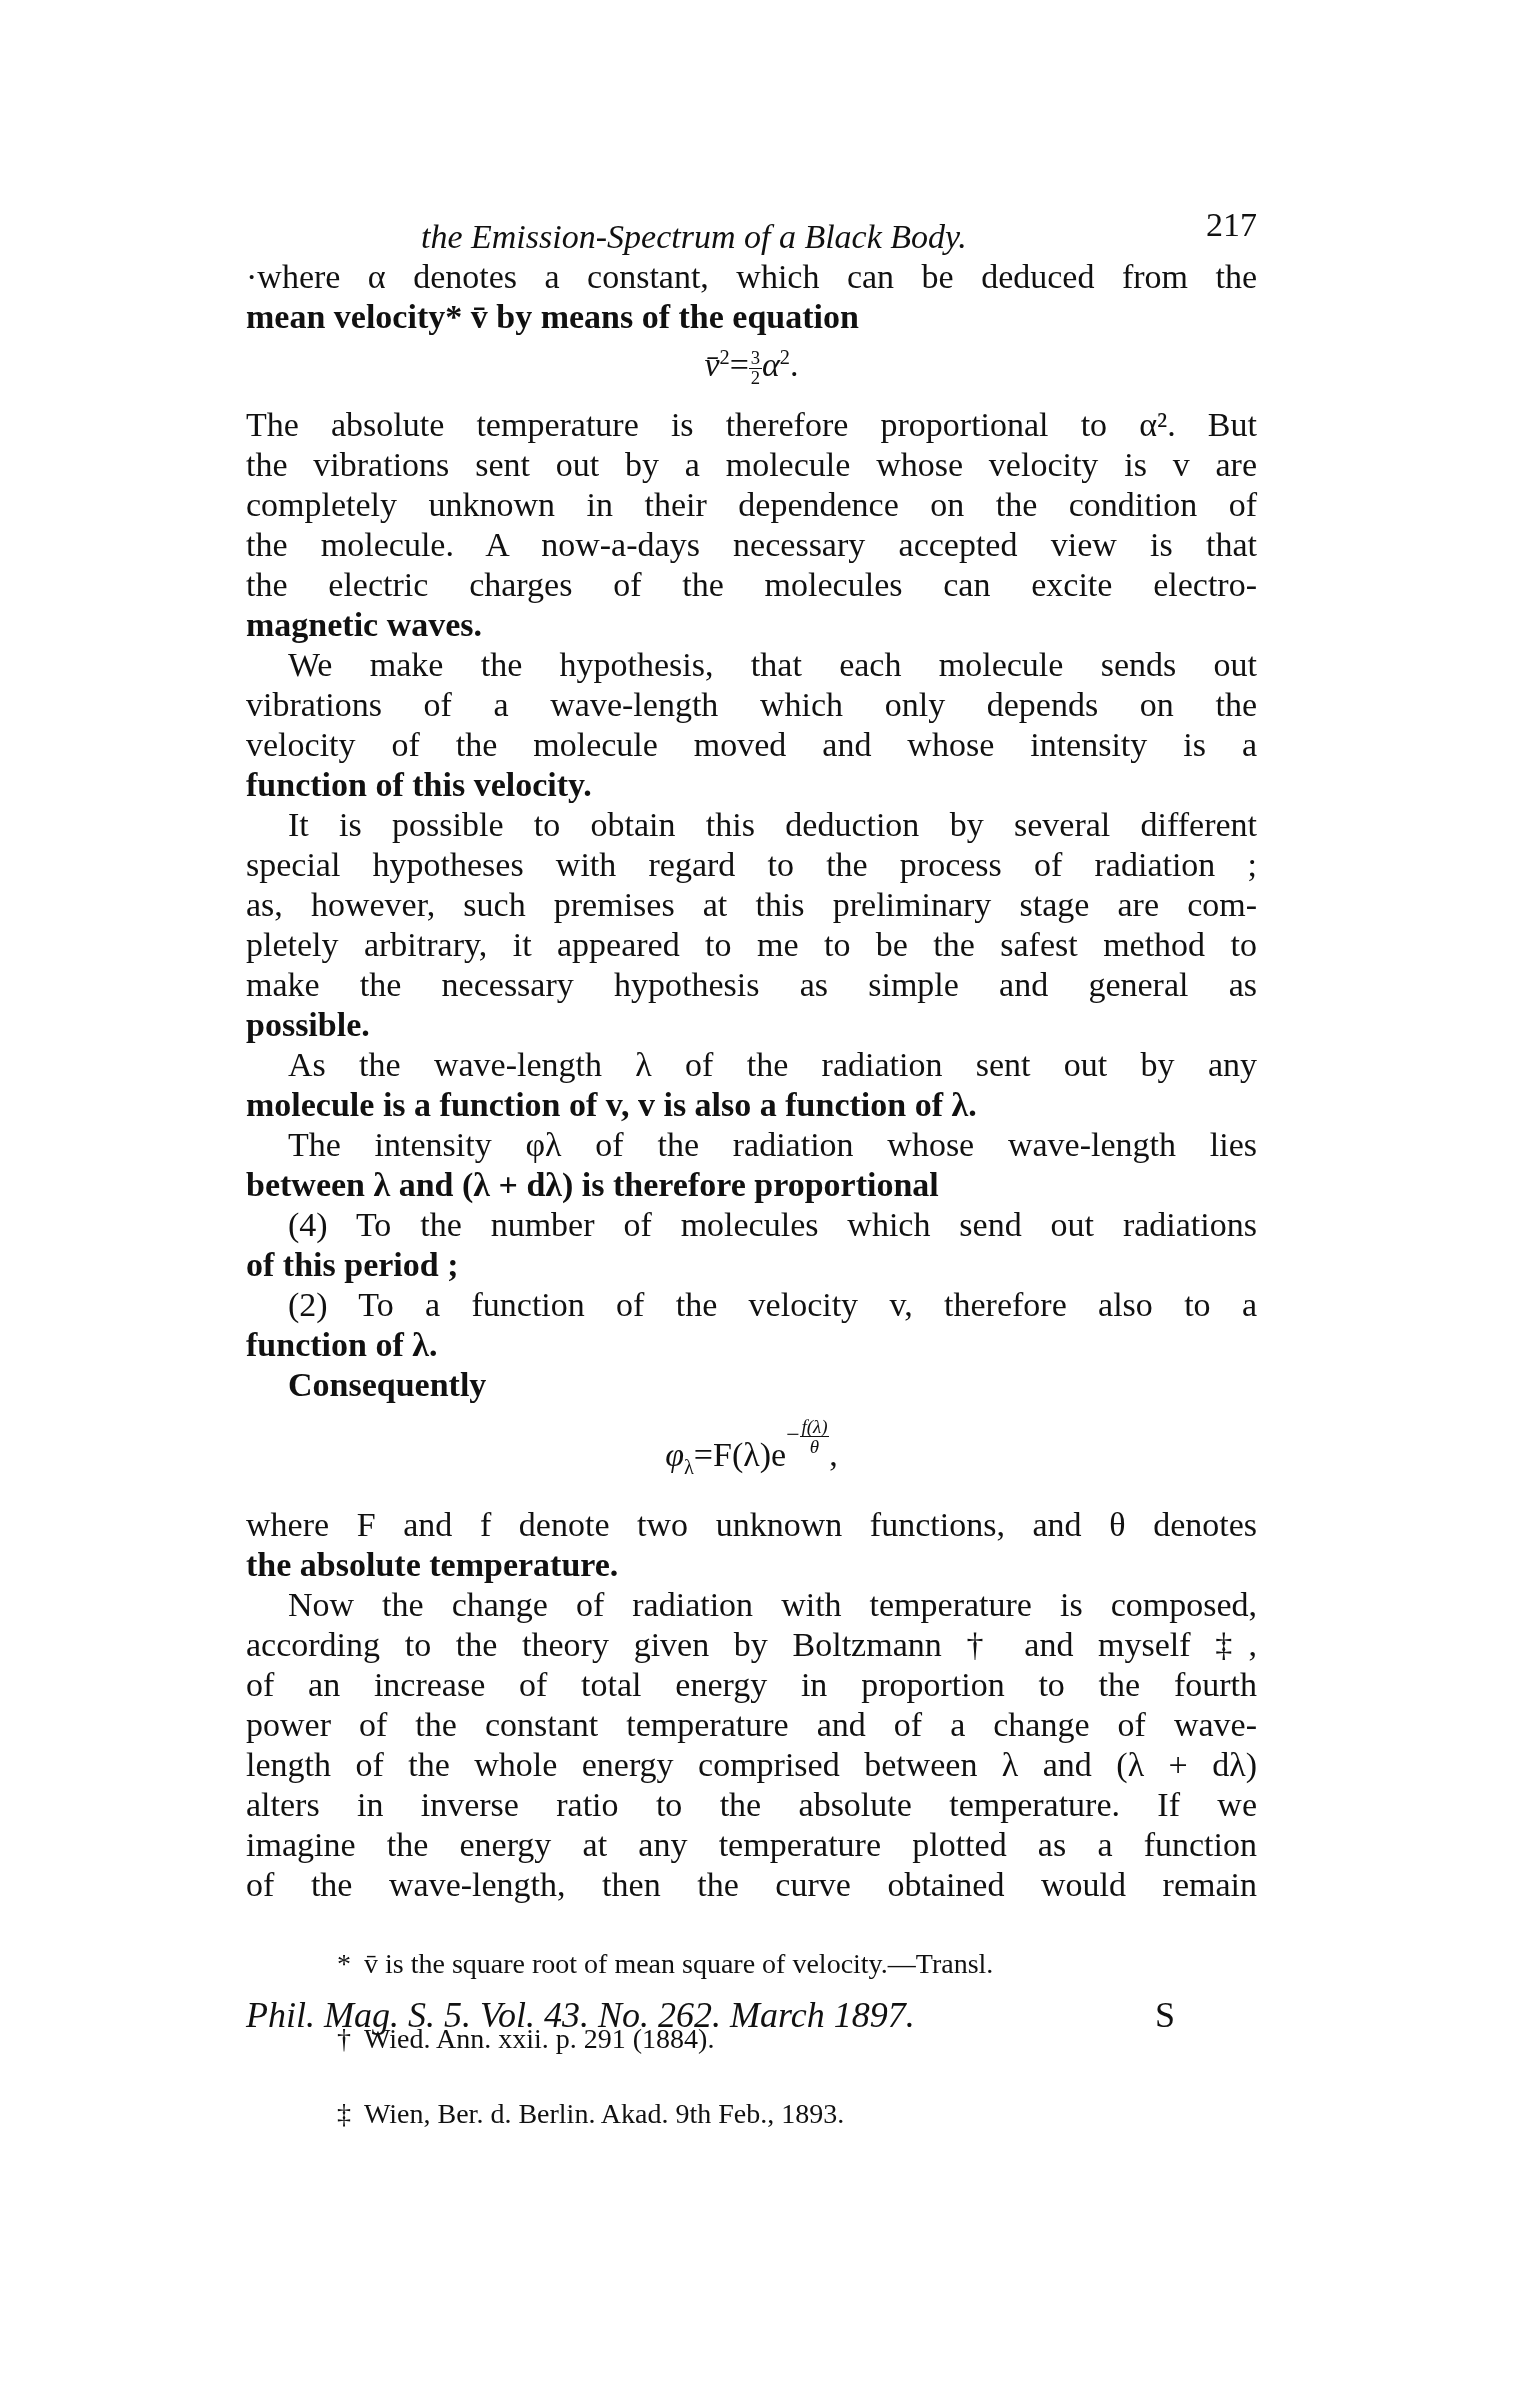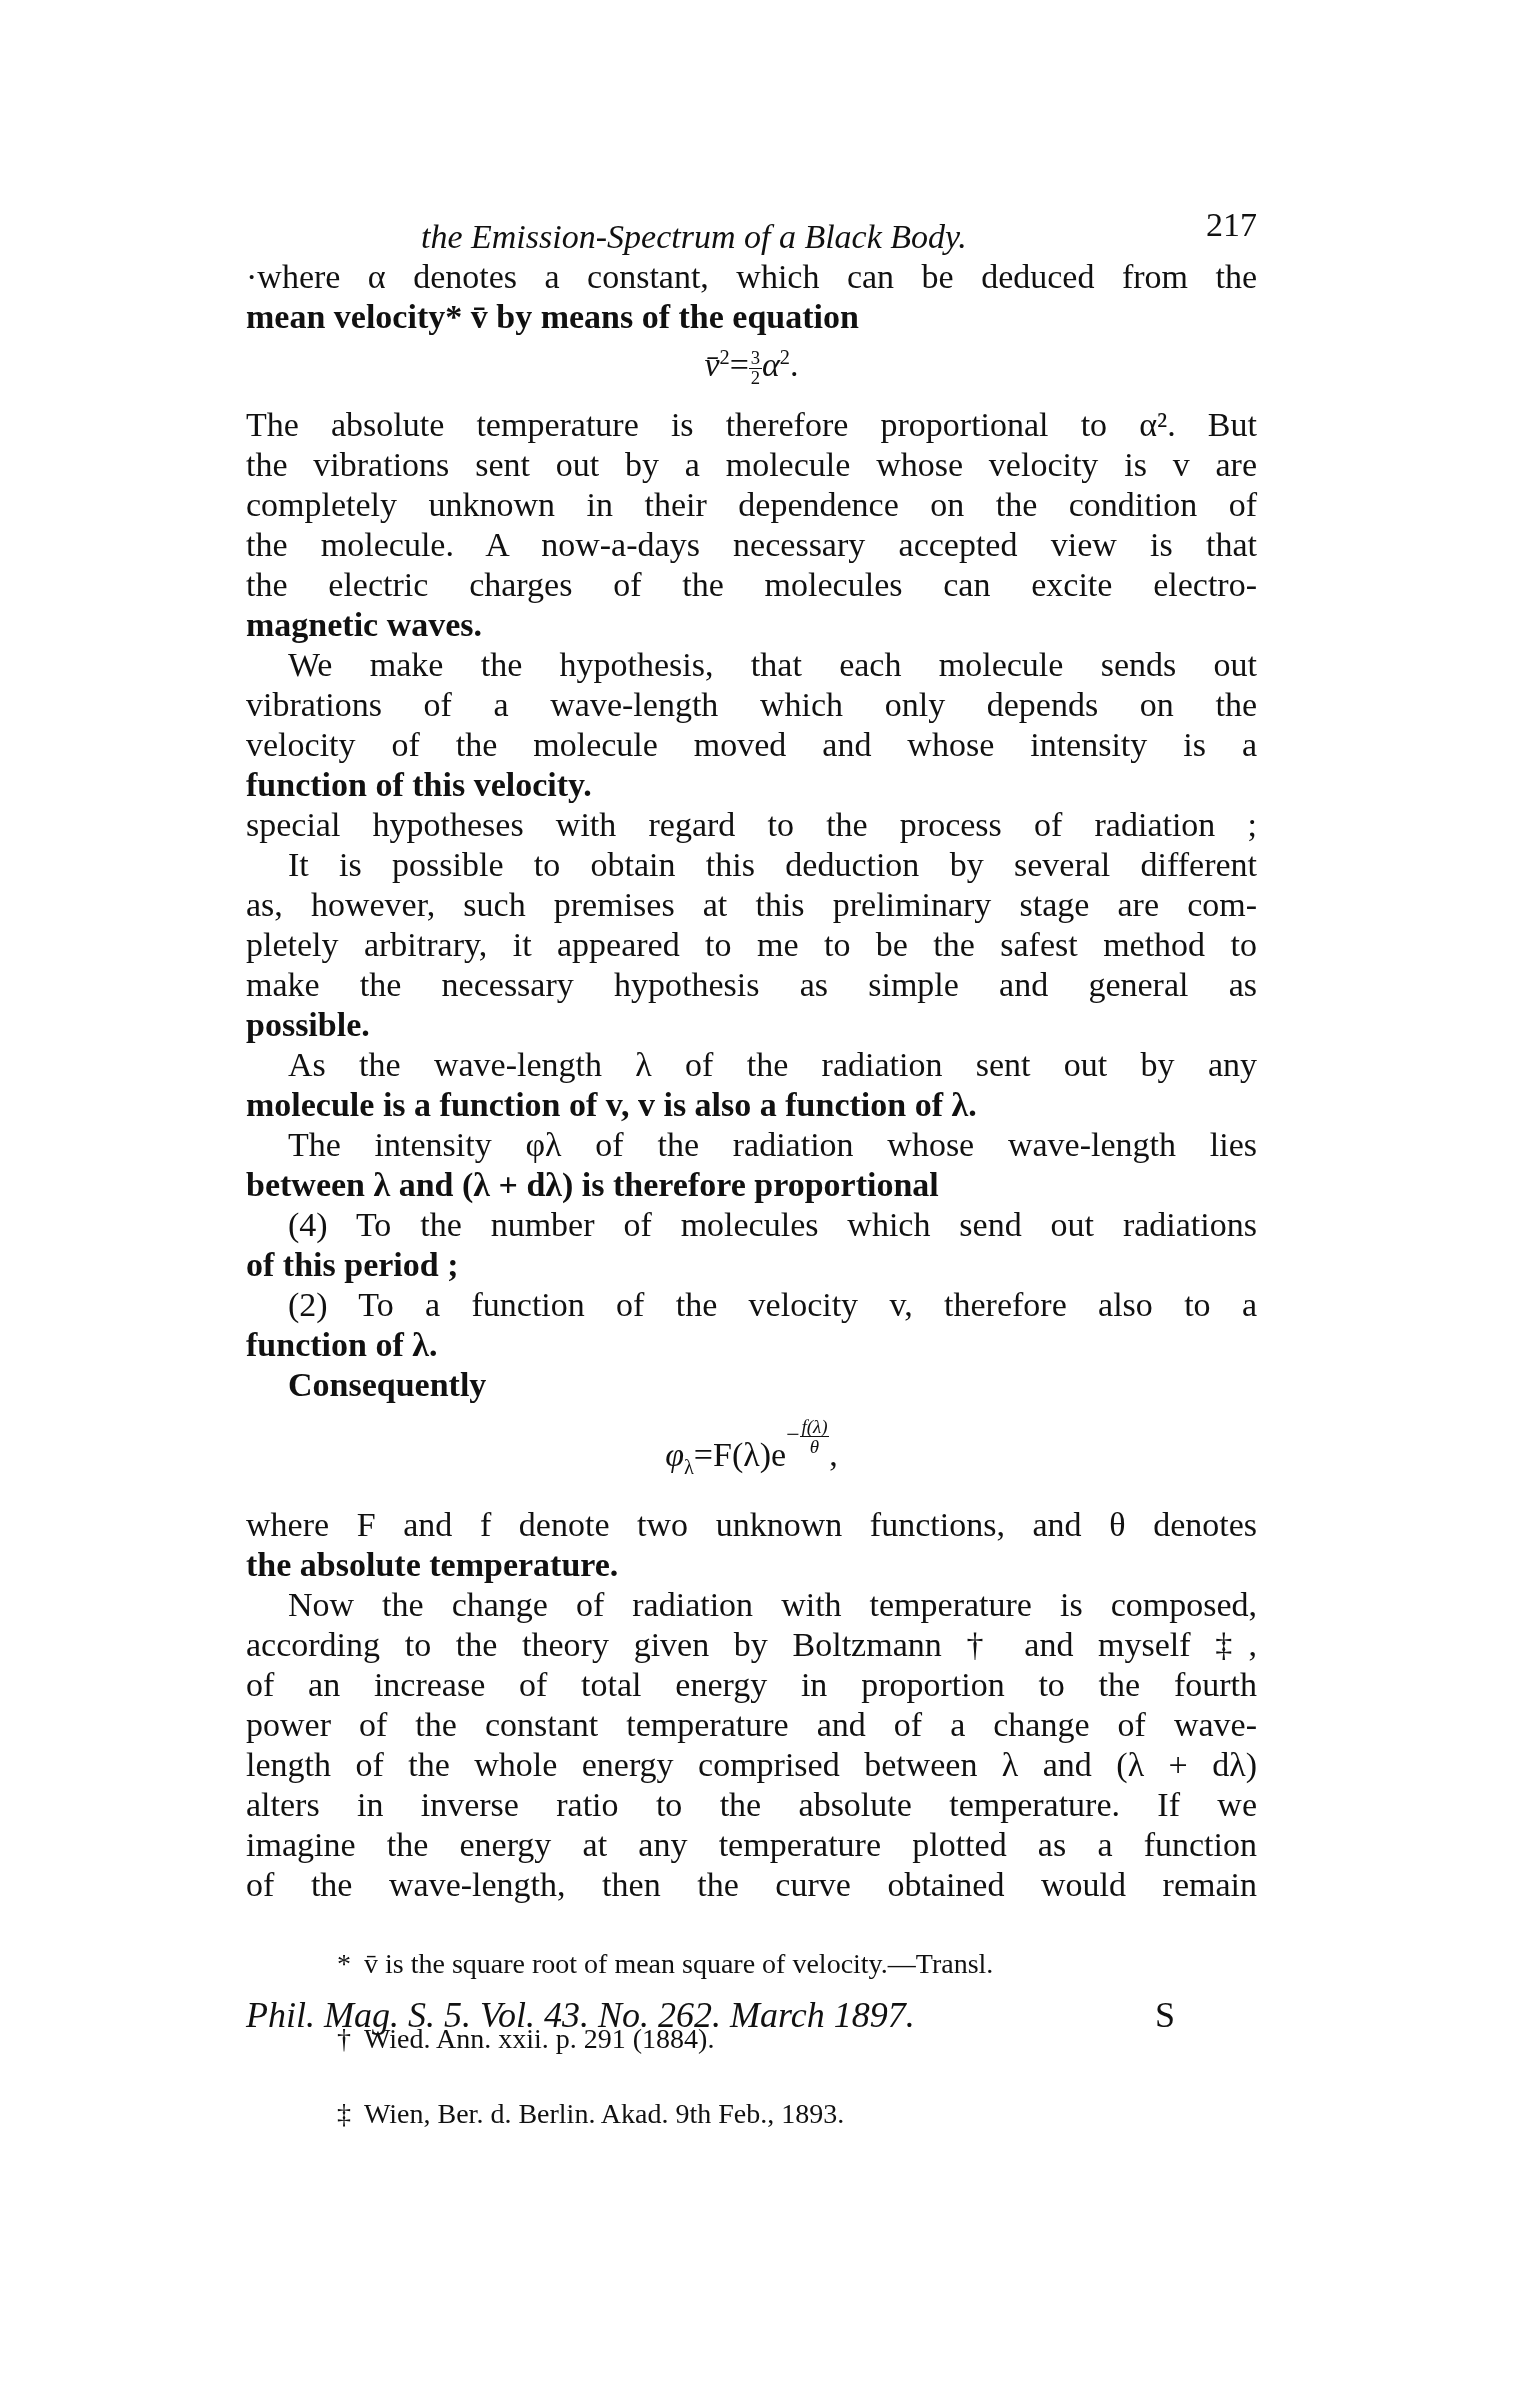--- a/index.html
+++ b/index.html
@@ -56,22 +56,22 @@
     <span class="ln">completely unknown in their dependence on the condition of</span>
     <span class="ln">the molecule.  A now-a-days necessary accepted view is that</span>
     <span class="ln">the electric charges of the molecules can excite electro-</span>
     <span class="ln last">magnetic waves.</span>
 
     <span class="ln ind">We make the hypothesis, that each molecule sends out</span>
     <span class="ln">vibrations of a wave-length which only depends on the</span>
     <span class="ln">velocity of the molecule moved and whose intensity is a</span>
     <span class="ln last">function of this velocity.</span>
 
+    <span class="ln ind">It is possible to obtain this deduction by several different</span>
     <span class="ln">special hypotheses with regard to the process of radiation ;</span>
-    <span class="ln ind">It is possible to obtain this deduction by several different</span>
     <span class="ln">as, however, such premises at this preliminary stage are com-</span>
     <span class="ln">pletely arbitrary, it appeared to me to be the safest method to</span>
     <span class="ln">make the necessary hypothesis as simple and general as</span>
     <span class="ln last">possible.</span>
 
     <span class="ln ind">As the wave-length λ of the radiation sent out by any</span>
     <span class="ln last">molecule is a function of v, v is also a function of λ.</span>
 
     <span class="ln ind">The intensity φλ of the radiation whose wave-length lies</span>
     <span class="ln last">between λ and (λ + dλ) is therefore proportional</span>

